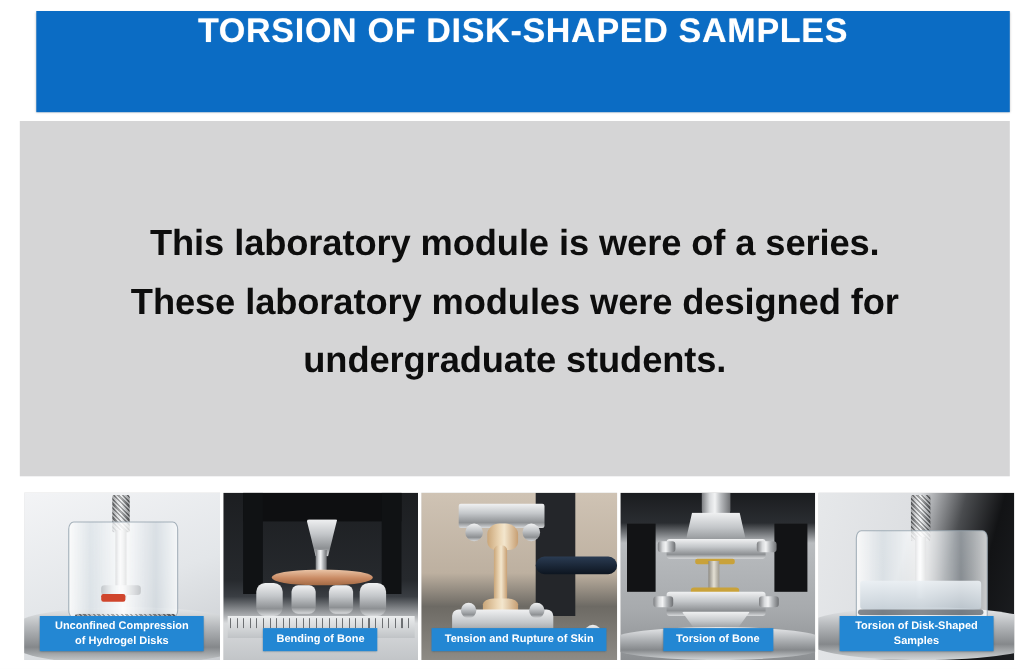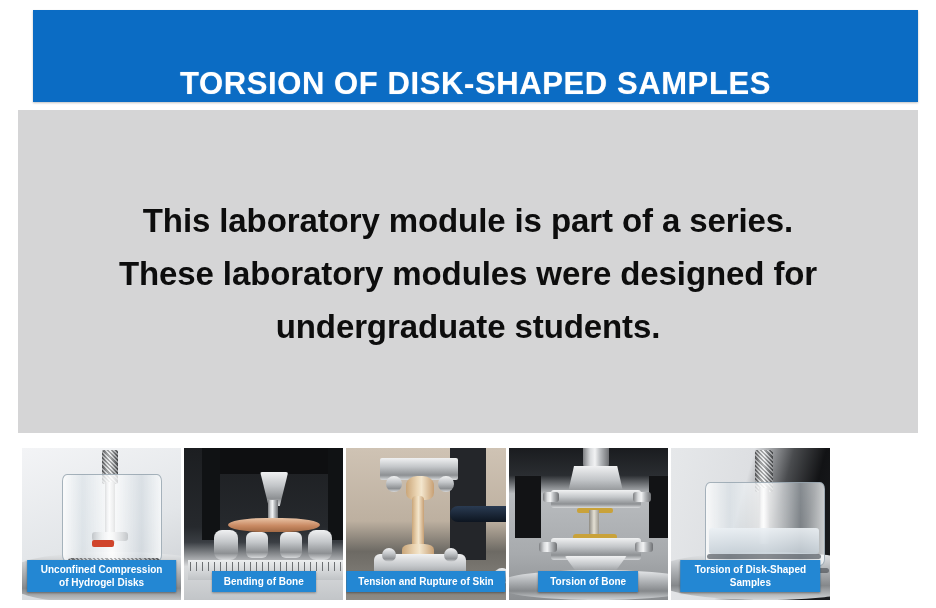--- a/index.html
+++ b/index.html
@@ -17,21 +17,21 @@
 
   
   .title-banner {
     position: absolute;
     left: 33px;
     top: 10px;
     width: 885px;
     height: 92px;
     background: #0b6cc4;
     display: flex;
-    align-items: flex-end;
+    align-items: flex-start;
     justify-content: center;
     box-shadow: 0 1px 2px rgba(0,0,0,0.25);
   }
   .title-text {
     color: #ffffff;
     font-weight: bold;
     font-size: 31px;
     letter-spacing: 0.6px;
     text-align: center;
     white-space: nowrap;
@@ -61,21 +61,21 @@
     text-align: center;
     white-space: nowrap;
     letter-spacing: -0.1px;
   }
 
   
   .photo-strip {
     position: absolute;
     left: 22px;
     top: 448px;
-    width: 808px;
+    width: 900px;
     height: 152px;
     display: flex;
     gap: 3px;
   }
   .photo-card {
     position: relative;
     flex: 1 1 0;
     height: 152px;
     overflow: hidden;
     background: #bfbfbf;
@@ -142,21 +142,21 @@
   }
 </style>
 </head>
 <body>
 
 <div class="title-banner">
   <div class="title-text">TORSION OF DISK-SHAPED SAMPLES</div>
 </div>
 
 <div class="body-panel">
-  <div class="body-line">This laboratory module is part of a series.</div>
+  <div class="body-line">This laboratory module is were of a series.</div>
   <div class="body-line">These laboratory modules were designed for</div>
   <div class="body-line">undergraduate students.</div>
 </div>
 
 <div class="photo-strip">
 
   <div class="photo-card">
     <div class="photo-scene">
       <div class="bg-split" style="background:linear-gradient(160deg,#f3f4f6 0%,#e3e6e9 55%,#c9ccd0 100%);"></div>
       <div class="steel-plate" style="left:-6px;top:104px;width:200px;height:52px;border-radius:50% / 30%;"></div>

